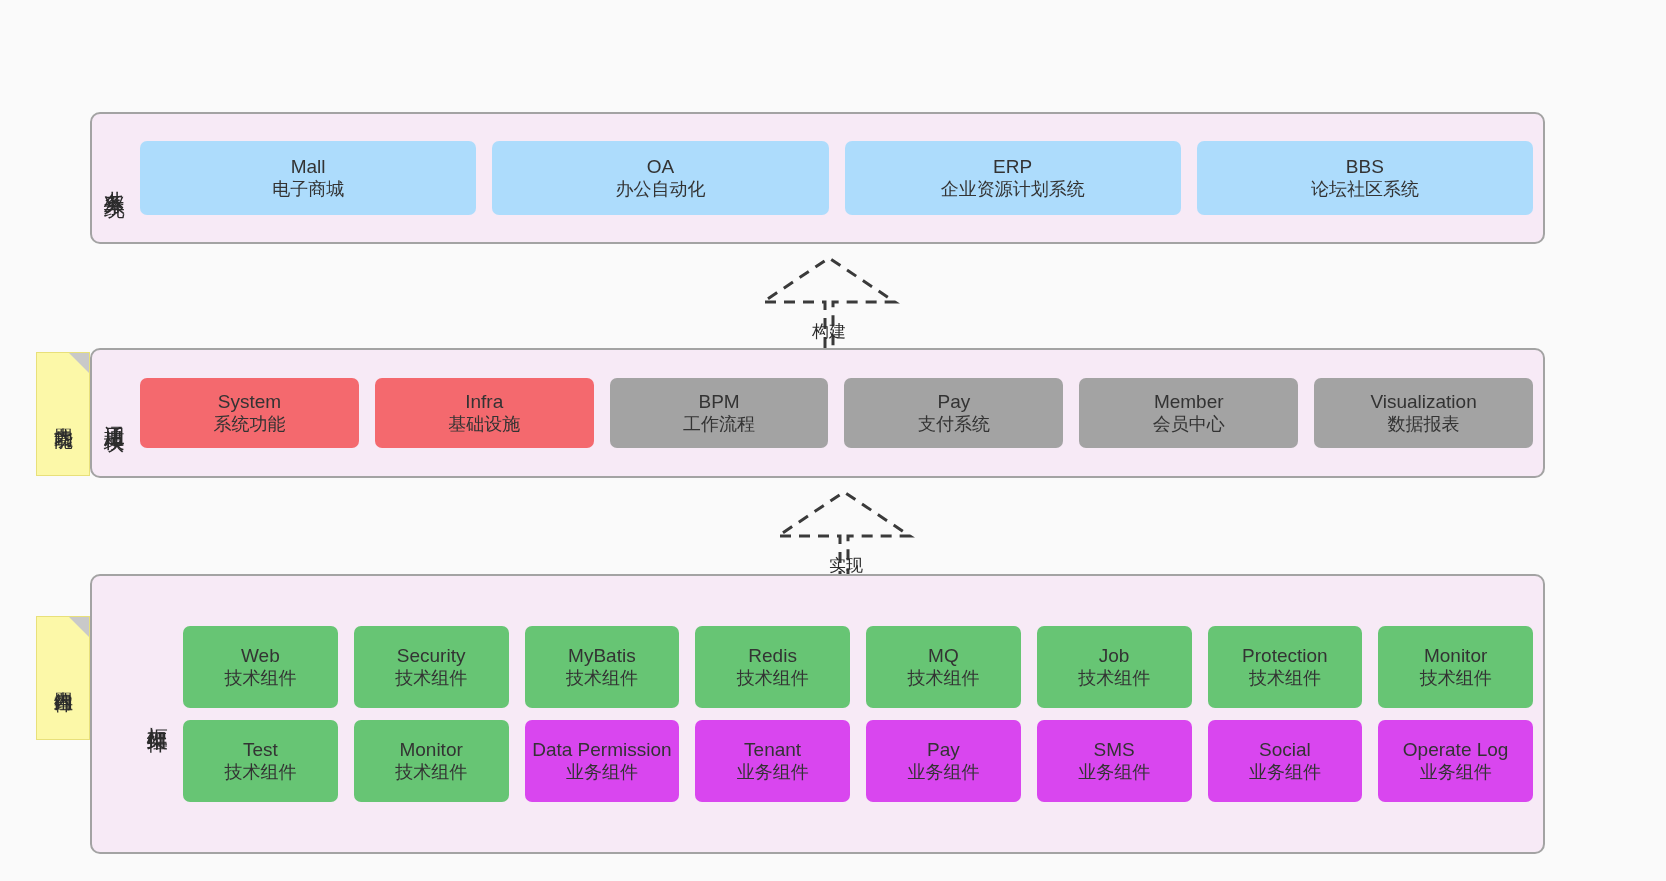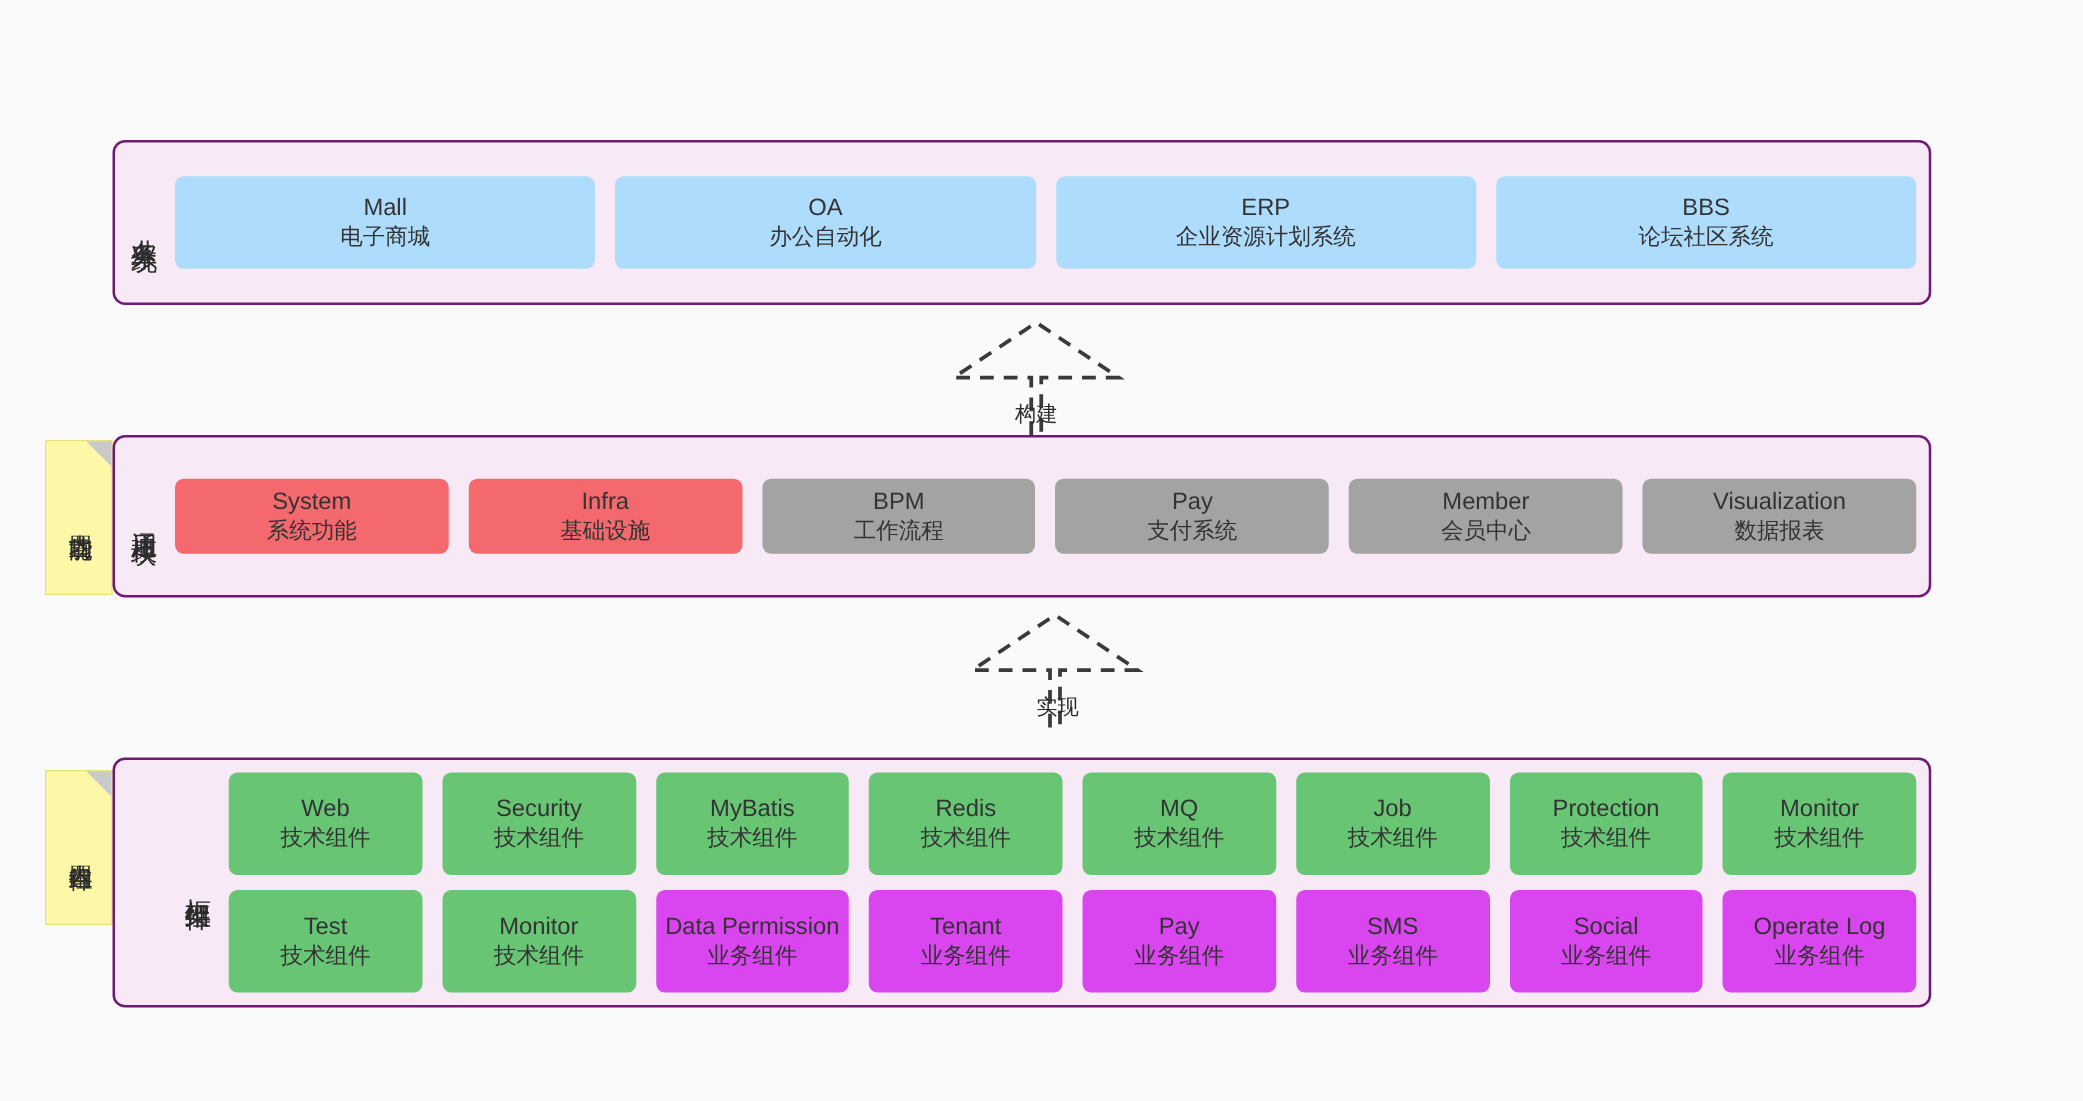--- a/index.html
+++ b/index.html
@@ -13,21 +13,21 @@
     font-family: "Liberation Sans", "DejaVu Sans", sans-serif;
     color: #333333;
     overflow: hidden;
     position: relative;
   }
 
   
   .layer {
     position: absolute;
     box-sizing: border-box;
-    border: 2px solid #701a75;
+    border: 2px solid #a3a3a3;
     border-radius: 10px;
     background: #f7eaf6;
     display: flex;
     align-items: stretch;
   }
   .layer-title {
     flex: 0 0 auto;
     width: 44px;
     display: flex;
     align-items: center;
@@ -72,24 +72,24 @@
   
   .c-blue       { background: #addcfc; }
   .c-red        { background: #f4696e; }
   .c-pink       { background: #a3a3a3; }
   .c-green      { background: #67c574; }
   .c-greenlight { background: #d946ef; }
 
   
   #layer-business { left: 90px;  top: 112px; width: 1455px; height: 132px; }
   #layer-modules  { left: 90px;  top: 348px; width: 1455px; height: 130px; }
-  #layer-frame    { left: 90px;  top: 606px; width: 1455px; height: 200px; padding-left: 43px; }
+  #layer-frame    { left: 90px;  top: 574px; width: 1455px; height: 280px; padding-left: 43px; }
 
   #layer-business .card { height: 74px; }
-  #layer-modules .card  { height: 60px; }
+  #layer-modules .card  { height: 70px; }
   #layer-frame .card    { height: 82px; }
 
   
   .note {
     position: absolute;
     width: 54px;
     background: #fcf8a8;
     border: 1px solid #e8e07a;
     box-sizing: border-box;
     display: flex;

